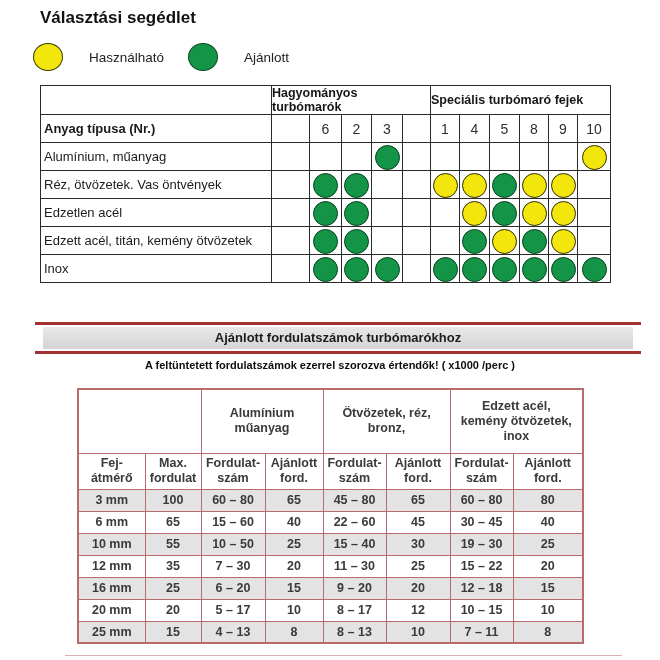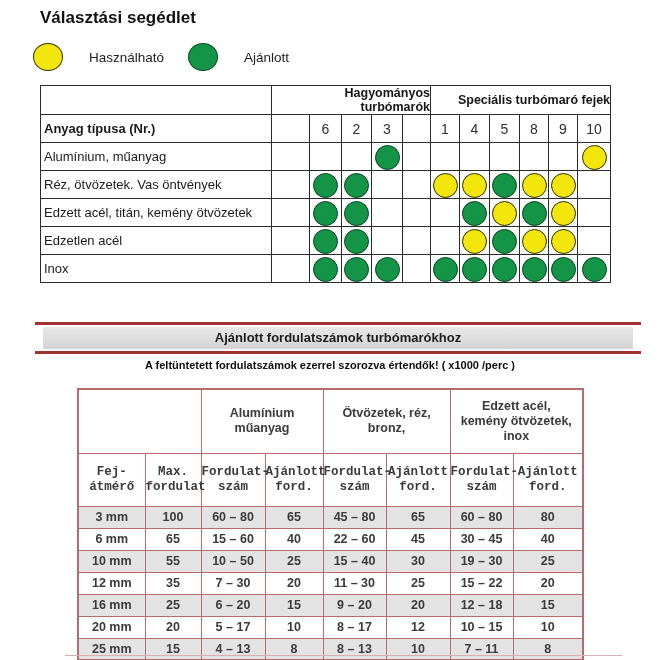--- a/index.html
+++ b/index.html
@@ -14,21 +14,21 @@
   .dot.rec{background:var(--green,#139447);border-color:#0b4e25;}
   .legend .lab{font-size:13.5px;color:#222;margin-left:26px;white-space:nowrap;}
   .legend .gap{margin-left:24px;}
 
   table{border-collapse:collapse;table-layout:fixed;}
 
   
   .sel{position:absolute;left:40px;top:85px;width:570px;}
   .sel th,.sel td{border:1px solid #2a2a2a;padding:0;overflow:hidden;}
   .sel tr.groups{height:27px;}
-  .sel tr.groups th{font-size:12.5px;font-weight:bold;color:#161616;text-align:right;}
+  .sel tr.groups th{font-size:12.5px;font-weight:bold;color:#161616;text-align:left;}
   .sel tr.nums{height:28px;padding-left:6px;}
   .sel tbody tr{height:28px;}
   .sel .lbl{font-size:13px;font-weight:normal;color:#1a1a1a;text-align:left;padding-left:3px;white-space:nowrap;}
   .sel .lbl.bold{font-weight:bold;}
   .sel .num{font-size:14px;font-weight:normal;color:#2e2e2e;text-align:center;}
   .sel td.mark{text-align:center;vertical-align:middle;}
   .circle{display:block;width:25px;height:25px;margin:1px auto 0;border-radius:50%;box-sizing:border-box;}
   .circle.use{background:var(--yellow,#f2e60d);border:1.5px solid #2e2c05;}
   .circle.rec{background:var(--green,#139447);border:1.5px solid #0b4322;}
 
@@ -40,21 +40,21 @@
           font-weight:bold;font-size:13px;color:#1c1c1c;padding:3px 0 4px;}
   .note{position:absolute;left:35px;top:359px;width:590px;text-align:center;
           font-weight:bold;font-size:11px;color:#0d0d0d;}
 
   
   .spd{position:absolute;left:77px;top:388px;width:505px;border:2px solid var(--tborder,#b96a6a);}
   .spd th,.spd td{border:1px solid var(--tborder,#b96a6a);padding:0;text-align:center;
           font-weight:bold;color:#3a3a3a;white-space:pre-line;}
   .spd thead tr.groups{height:64px;}
   .spd thead tr.groups th{font-size:12.5px;line-height:15px;}
-  .spd thead tr.subs{height:53px;font-family:Liberation Mono, monospace;}
+  .spd thead tr.subs{height:36px;}
   .spd thead tr.subs th{font-size:12.5px;line-height:15px;}
   .spd tbody tr{height:22px;}
   .spd tbody td{font-size:12.5px;margin-top:8px;}
   .spd tbody tr.alt{background:var(--gray,#e3e3e3);}
 
   .bottom-line{position:absolute;left:65px;top:655px;width:557px;height:1px;background:#d9b0b0;}
 </style>
 </head>
 <body>
 
@@ -146,65 +146,65 @@
           </td>
           <td class="mark">
             <span class="circle use"></span>
           </td>
           <td class="mark">
             <span class="circle use"></span>
           </td>
           <td class="mark"></td>
         </tr>
         <tr>
+          <td class="lbl">Edzetlen acél</td>
+          <td class="sp"></td>
+          <td class="mark">
+            <span class="circle rec"></span>
+          </td>
+          <td class="mark">
+            <span class="circle rec"></span>
+          </td>
+          <td class="mark"></td>
+          <td class="sp"></td>
+          <td class="mark"></td>
+          <td class="mark">
+            <span class="circle use"></span>
+          </td>
+          <td class="mark">
+            <span class="circle rec"></span>
+          </td>
+          <td class="mark">
+            <span class="circle use"></span>
+          </td>
+          <td class="mark">
+            <span class="circle use"></span>
+          </td>
+          <td class="mark"></td>
+        </tr>
+        <tr>
           <td class="lbl">Edzett acél, titán, kemény ötvözetek</td>
           <td class="sp"></td>
           <td class="mark">
             <span class="circle rec"></span>
           </td>
           <td class="mark">
             <span class="circle rec"></span>
           </td>
           <td class="mark"></td>
           <td class="sp"></td>
           <td class="mark"></td>
           <td class="mark">
             <span class="circle rec"></span>
           </td>
           <td class="mark">
             <span class="circle use"></span>
           </td>
           <td class="mark">
             <span class="circle rec"></span>
-          </td>
-          <td class="mark">
-            <span class="circle use"></span>
-          </td>
-          <td class="mark"></td>
-        </tr>
-        <tr>
-          <td class="lbl">Edzetlen acél</td>
-          <td class="sp"></td>
-          <td class="mark">
-            <span class="circle rec"></span>
-          </td>
-          <td class="mark">
-            <span class="circle rec"></span>
-          </td>
-          <td class="mark"></td>
-          <td class="sp"></td>
-          <td class="mark"></td>
-          <td class="mark">
-            <span class="circle use"></span>
-          </td>
-          <td class="mark">
-            <span class="circle rec"></span>
-          </td>
-          <td class="mark">
-            <span class="circle use"></span>
           </td>
           <td class="mark">
             <span class="circle use"></span>
           </td>
           <td class="mark"></td>
         </tr>
         <tr>
           <td class="lbl">Inox</td>
           <td class="sp"></td>
           <td class="mark">

